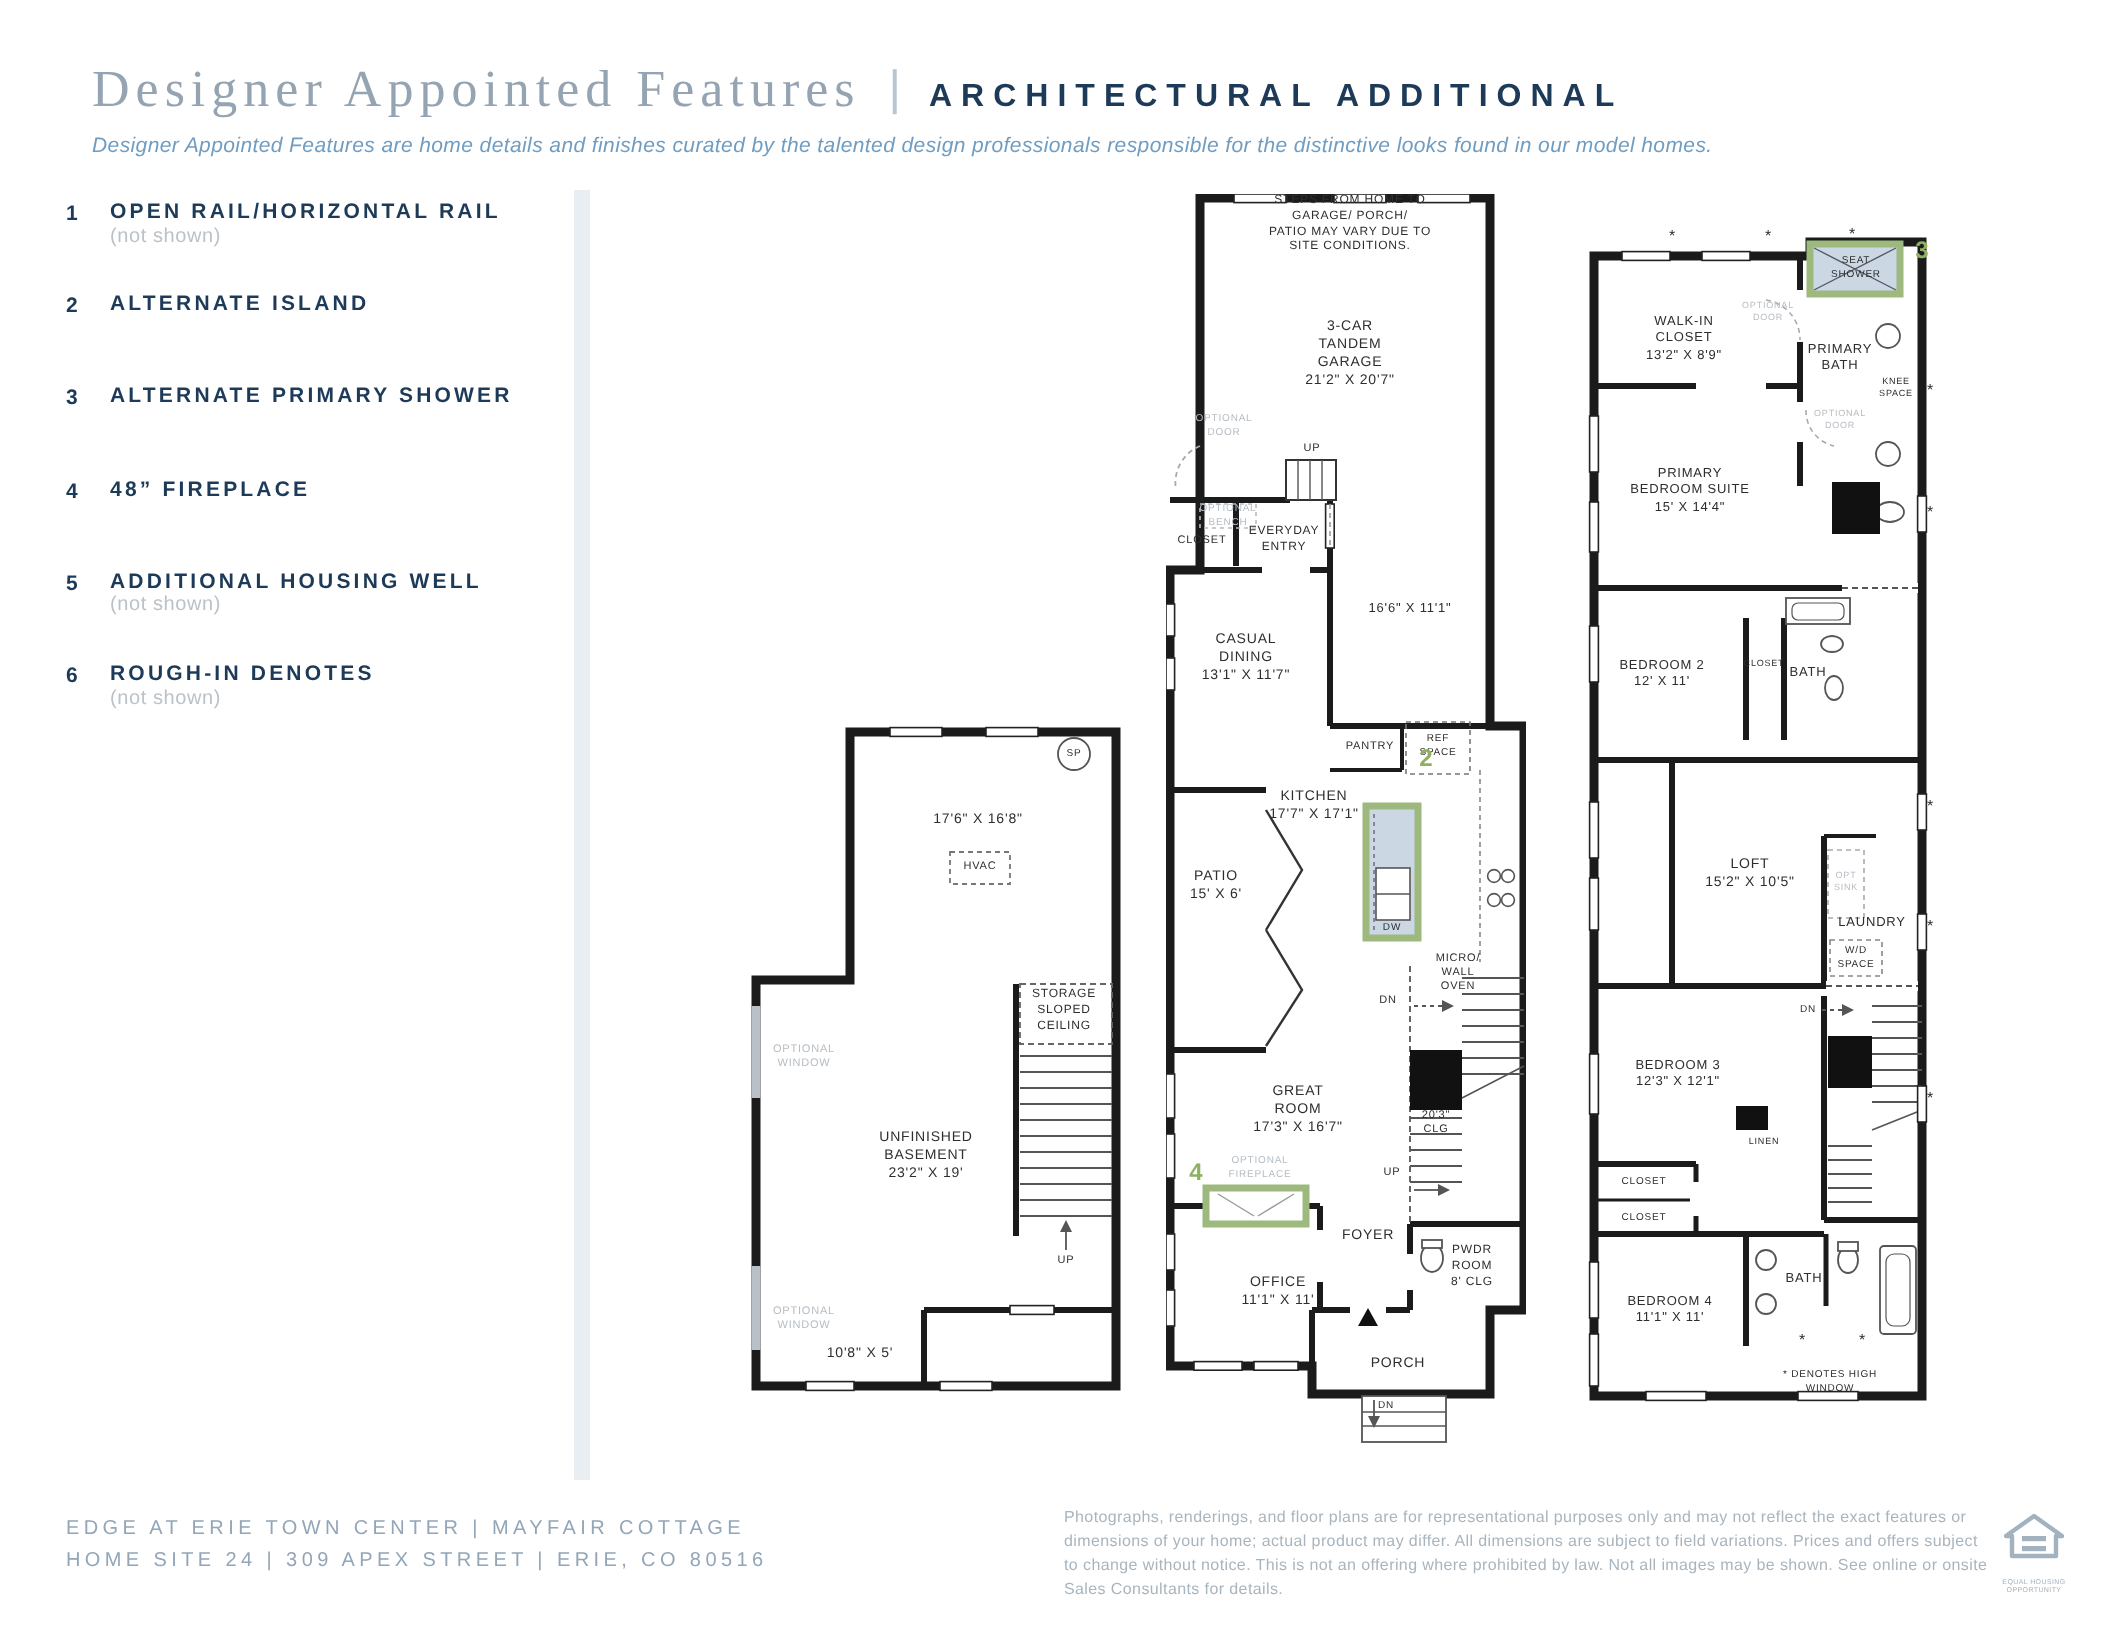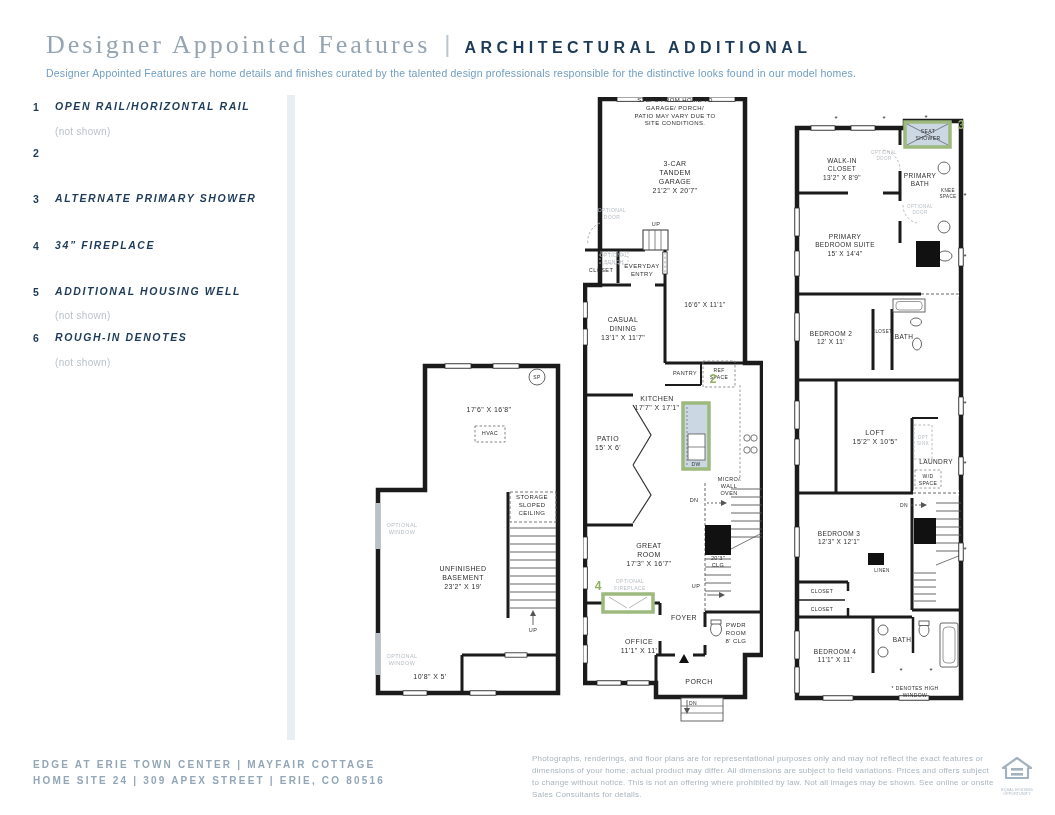--- a/index.html
+++ b/index.html
@@ -4,39 +4,39 @@
 <style>
   html,body{margin:0;padding:0;background:#fff;}
   .page{position:relative;width:1055px;height:815px;background:#ffffff;overflow:hidden;
         font-family:"Liberation Sans",sans-serif;}
   
   .hdr{position:absolute;left:46px;top:30px;width:990px;}
   .t-row{display:flex;align-items:baseline;gap:14px;}
   .t-serif{font-family:"Liberation Serif",serif;font-size:26px;letter-spacing:3px;color:#95a4b2;font-weight:400;}
   .t-sep{font-size:24px;color:#b9c5cf;font-weight:300;position:relative;top:-1px;}
   .t-caps{font-size:16px;letter-spacing:4.5px;color:#1d3b58;font-weight:600;}
-  .subtitle{margin-top:7px;font-size:10.5px;color:#6f9dc2;letter-spacing:.2px;}
+  .subtitle{margin-top:7px;font-size:10.5px;color:#6f9dc2;letter-spacing:.2px;font-style:italic;}
   
   .features{position:absolute;left:33px;top:100px;width:250px;}
   .feat{height:46.2px;display:flex;align-items:flex-start;}
   .feat .num{width:22px;font-size:10.5px;font-weight:700;color:#1d3b58;padding-top:1px;}
   .feat .txt{flex:1;}
-  .feat .lbl{font-size:10.5px;font-weight:700;letter-spacing:1.6px;color:#1d3b58;line-height:1.2;font-style:italic;}
-  .feat .note{font-size:10px;color:#bac2c9;margin-top:13px;letter-spacing:.3px;}
+  .feat .lbl{font-size:10.5px;font-weight:700;letter-spacing:1.6px;color:#1d3b58;line-height:1.2;}
+  .feat .note{font-size:10px;color:#bac2c9;margin-top:0;letter-spacing:.3px;}
   .divider{position:absolute;left:287px;top:95px;width:8px;height:645px;background:#e9eef3;}
   
   .plan{position:absolute;}
   .plan svg{position:absolute;left:0;top:0;}
   .pl{position:absolute;transform:translate(-50%,-50%);white-space:pre-line;text-align:center;
       font-size:7px;letter-spacing:.4px;color:#2e2e2e;line-height:1.3;font-weight:400;}
   .pl-gray{color:#b6bdc3;}
   .pl-green{color:#8fb061;font-weight:700;font-size:12px;letter-spacing:0;}
   .ast{position:absolute;transform:translate(-50%,-50%);font-size:8px;color:#2e2e2e;}
   
-  .foot-left{position:absolute;left:33px;top:757px;font-size:10px;font-weight:700;
+  .foot-left{position:absolute;left:33px;top:757px;font-size:10px;font-weight:400;
              letter-spacing:2.2px;color:#92a6b8;line-height:1.6;}
   .foot-right{position:absolute;left:532px;top:753px;width:462px;text-align:left;
               font-size:8px;color:#a9b5be;line-height:1.5;letter-spacing:.2px;}
   .eho{position:absolute;left:1000px;top:757px;width:34px;text-align:center;color:#a3b2bf;}
   .eho .eho-txt{font-size:3.5px;letter-spacing:.2px;line-height:1.2;color:#a3b2bf;margin-top:1px;}
 </style>
 </head>
 <body>
 
 <div class="page">
@@ -53,32 +53,36 @@
   <aside class="features">
     <div class="feat">
       <div class="num">1</div>
       <div class="txt">
           <div class="lbl">OPEN RAIL/HORIZONTAL RAIL</div>
       <div class="note">(not shown)</div>
         </div>
     </div>
     <div class="feat">
       <div class="num">2</div>
+      <div class="txt">
+          <div class="lbl">ALTERNATE ISLAND</div>
+      <div class="note"></div>
+        </div>
     </div>
     <div class="feat">
       <div class="num">3</div>
       <div class="txt">
           <div class="lbl">ALTERNATE PRIMARY SHOWER</div>
       <div class="note"></div>
         </div>
     </div>
     <div class="feat">
       <div class="num">4</div>
       <div class="txt">
-          <div class="lbl">34” FIREPLACE</div>
+          <div class="lbl">48” FIREPLACE</div>
       <div class="note"></div>
         </div>
     </div>
     <div class="feat">
       <div class="num">5</div>
       <div class="txt">
           <div class="lbl">ADDITIONAL HOUSING WELL</div>
       <div class="note">(not shown)</div>
         </div>
     </div>

